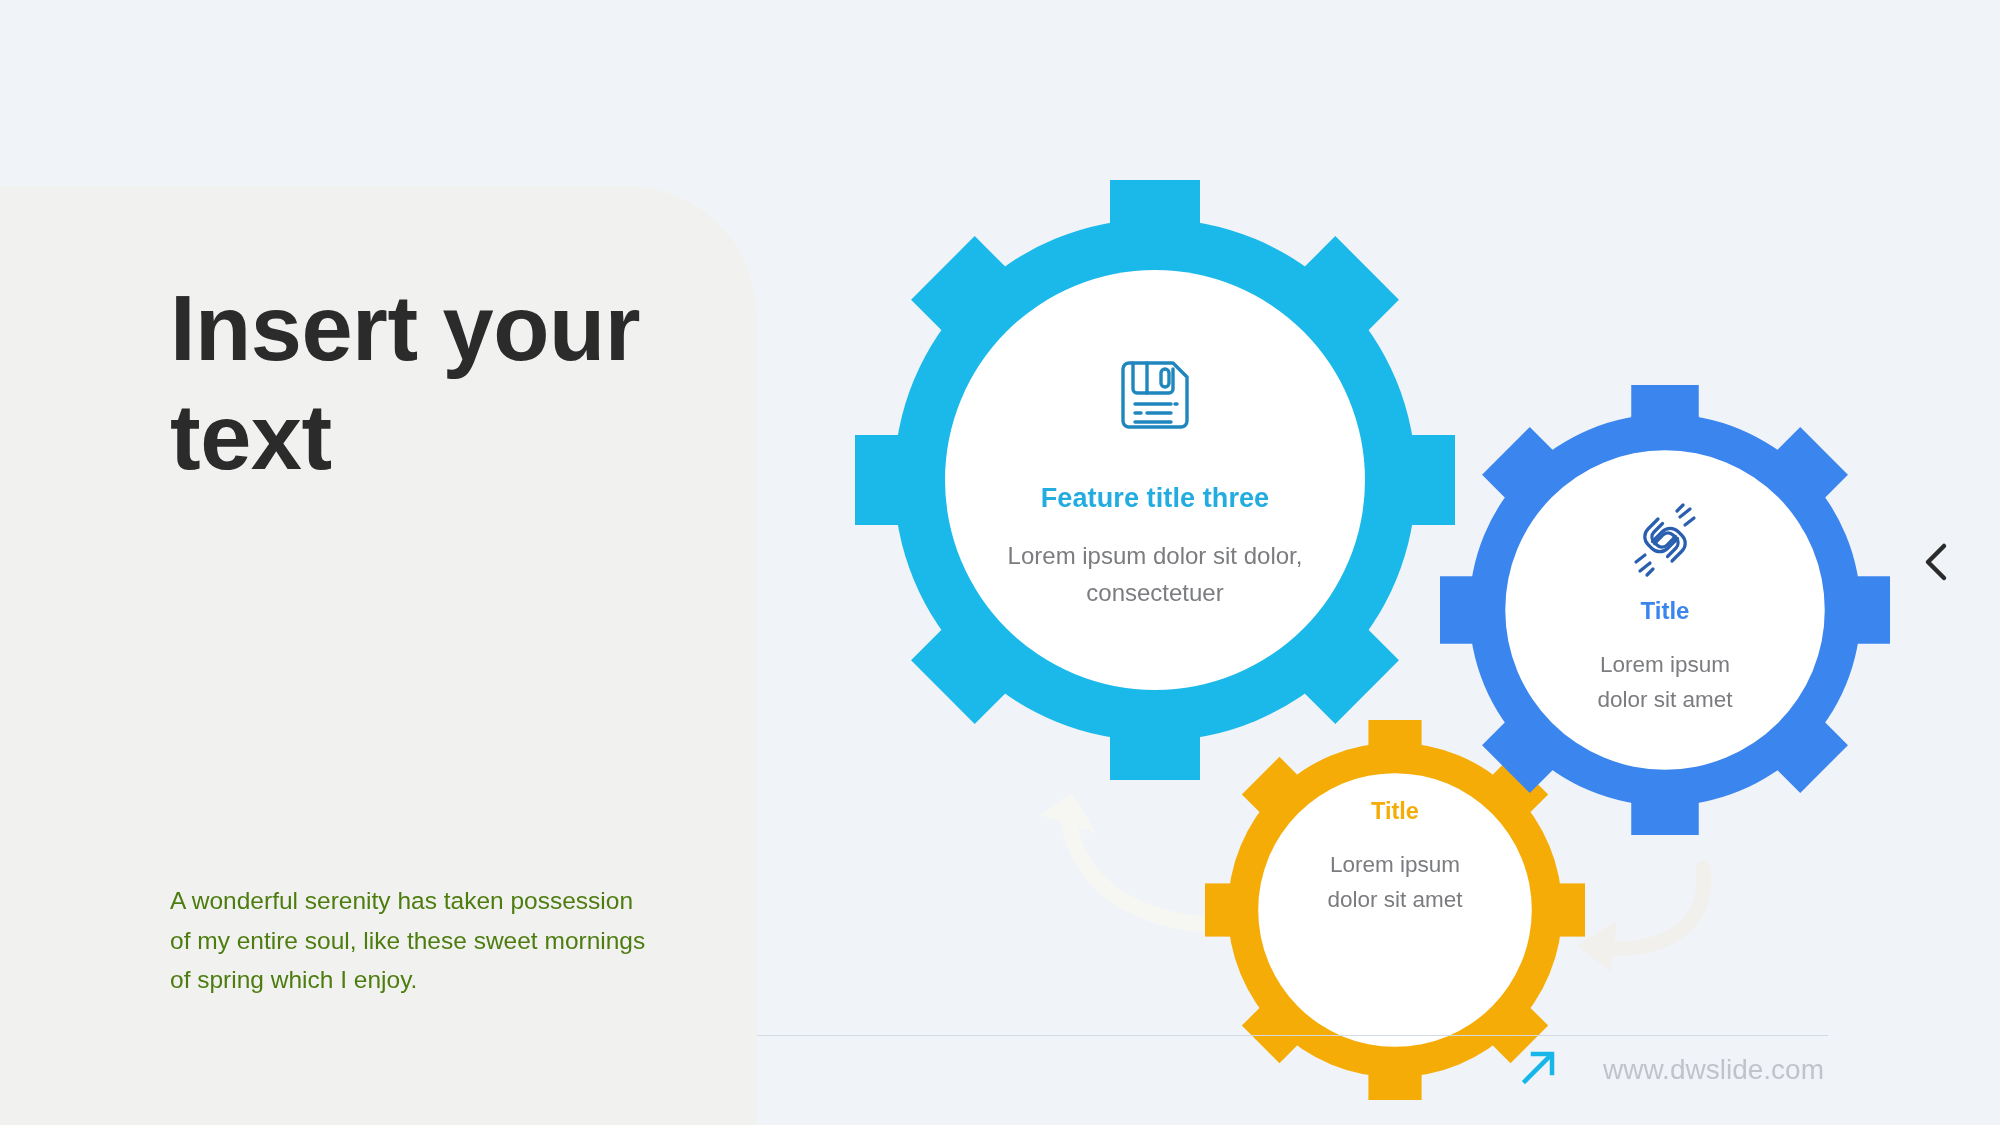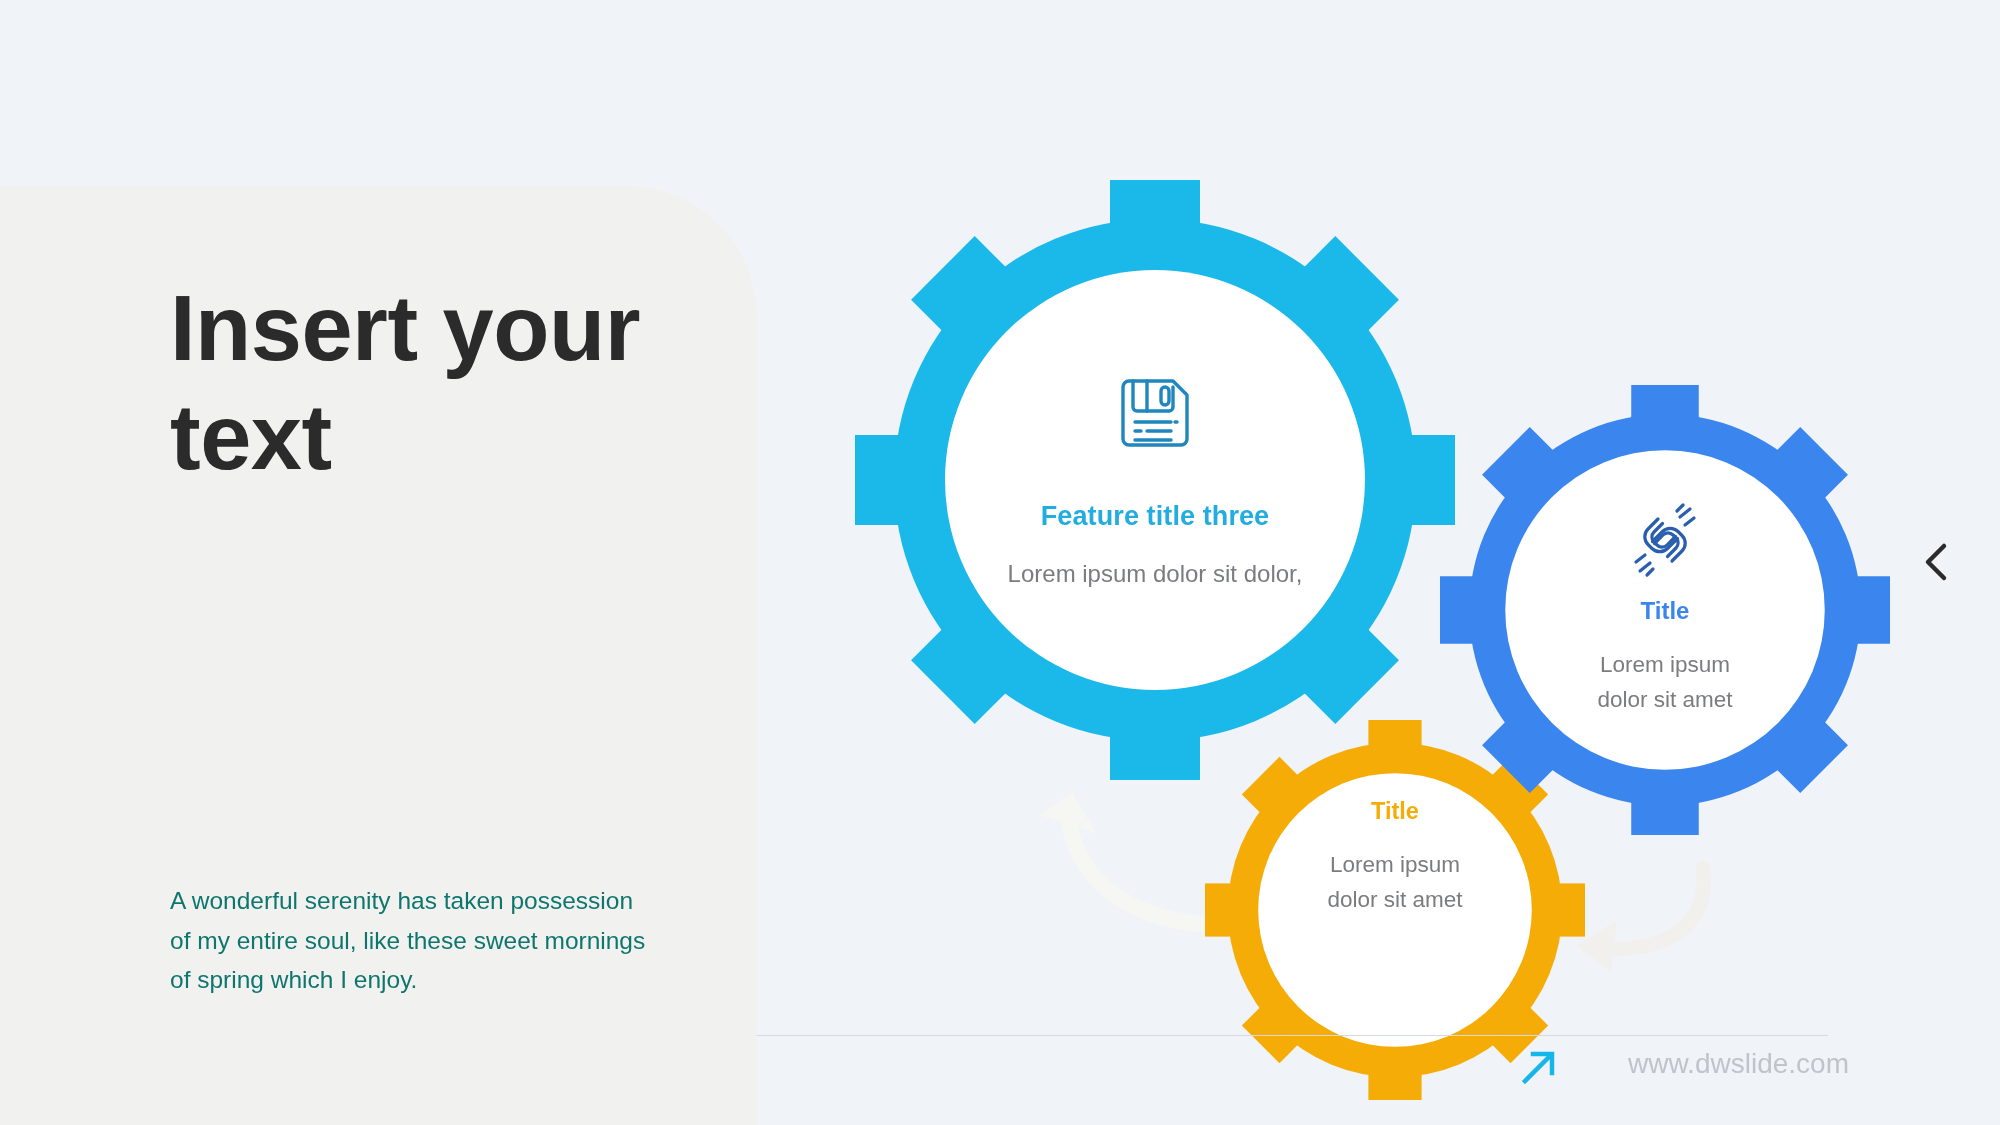--- a/index.html
+++ b/index.html
@@ -32,21 +32,21 @@
     line-height:1.18;
     color:#2b2b2b;
     letter-spacing:-0.5px;
   }
   .body-copy {
     position:absolute;
     left:170px; top:695px;
     width:480px;
     font-size:24.5px;
     line-height:1.62;
-    color:#0f766e;
+    color:#4d7c0f;
   }
 
   
   .gear {
     position:absolute;
     text-decoration:underline;
   }
   .gear svg { display:block; width:100%; height:100%; overflow:visible; }
 
   .gear-content {
@@ -95,21 +95,21 @@
   
   .footer-rule {
     position:absolute;
     left:757px; top:1035px;
     width:1071px; height:1px;
     background:#d4dae2;
   }
   .footer {
     position:absolute;
     left:1520px; top:1048px;
-    display:flex; align-items:flex-start; gap:70px;
+    display:flex; align-items:flex-end; gap:45px;
   }
   .footer-arrow { width:38px; height:38px; }
   .footer-url { font-size:28px; color:#c0c4ca; }
 
   
   .nav-prev {
     position:absolute;
     left:1920px; top:540px;
     width:34px; height:44px;
     cursor:pointer;
@@ -230,20 +230,21 @@
             <path d="M68 55 h-2"></path>
             <path d="M26 64 h6"></path>
             <path d="M38 64 h24"></path>
             <path d="M26 73 h36"></path>
           </g>
         </svg>
       </div>
       <div class="gc-title">Feature title three</div>
       <div class="gc-desc">
         <div>Lorem ipsum dolor sit dolor,</div>
+        <div>consectetuer</div>
       </div>
     </div>
   </div>
 
   <div class="footer-rule"></div>
   <div class="footer">
     <div class="footer-arrow">
       <svg width="38" height="38" viewBox="0 0 38 38">
         <g stroke="#17b6e9" stroke-width="4.5" fill="none" stroke-linecap="square">
           <path d="M5 33 L31 7"></path>

